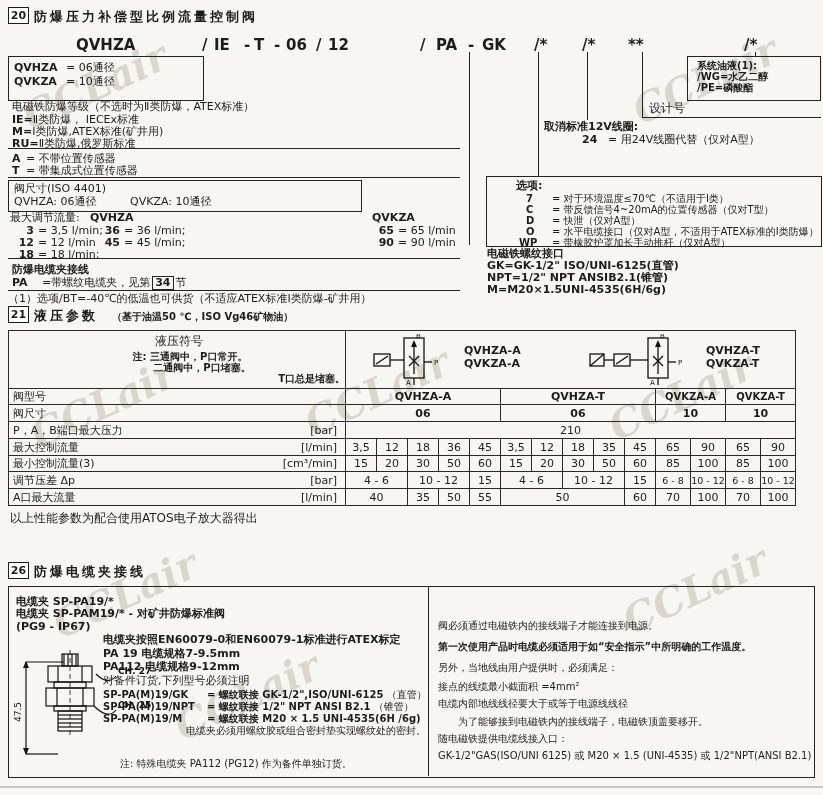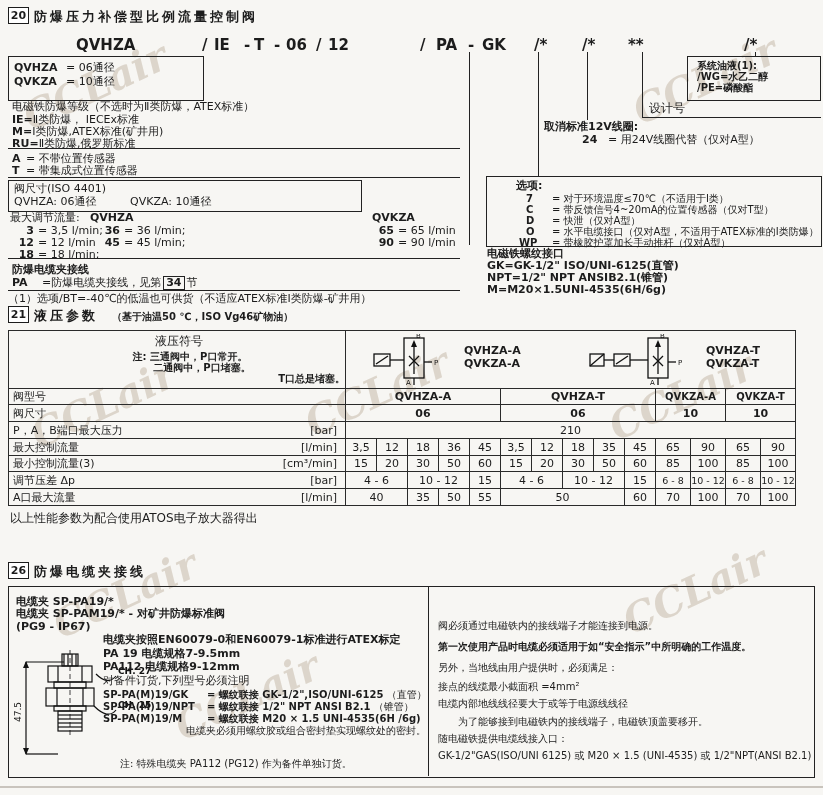--- a/index.html
+++ b/index.html
@@ -99,21 +99,21 @@
   <div class="t z pair" style="left:16px;top:237px;"><span class="c" style="width:18px;text-align:right;margin-right:4px;">12</span><span class="t2">= 12 l/min</span></div>
   <div class="t z pair" style="left:16px;top:249px;"><span class="c" style="width:18px;text-align:right;margin-right:4px;">18</span><span class="t2">= 18 l/min;</span></div>
   <div class="t z pair" style="left:100px;top:225px;"><span class="c" style="width:20px;text-align:right;margin-right:4px;">36</span><span class="t2">= 36 l/min;</span></div>
   <div class="t z pair" style="left:100px;top:237px;"><span class="c" style="width:20px;text-align:right;margin-right:4px;">45</span><span class="t2">= 45 l/min;</span></div>
   <div class="t z pair" style="left:374px;top:225px;"><span class="c" style="width:20px;text-align:right;margin-right:4px;">65</span><span class="t2">= 65 l/min</span></div>
   <div class="t z pair" style="left:374px;top:237px;"><span class="c" style="width:20px;text-align:right;margin-right:4px;">90</span><span class="t2">= 90 l/min</span></div>
   <div class="hline z" style="left:8px;top:258px;width:452px;"></div>
 
   <div class="t z b" style="left:12px;top:264px;">防爆电缆夹接线</div>
   <div class="t z" style="left:12px;top:276px;">
-    <span class="b" style="display:inline-block;width:30px;">PA</span><span>=防爆电缆夹接线，见第</span><span class="boxed27">34</span><span>节</span>
+    <span class="b" style="display:inline-block;width:30px;">PA</span><span>=带螺纹电缆夹，见第</span><span class="boxed27">34</span><span>节</span>
   </div>
   <div class="hline z" style="left:8px;top:290px;width:452px;"></div>
   <div class="t z" style="left:8px;top:293px;">（1）选项/BT=-40℃的低温也可供货（不适应ATEX标准Ⅰ类防爆-矿井用）</div>
 
   <div class="rect z" style="left:687px;top:56px;width:132px;height:43px;"></div>
   <div class="t z b s10" style="left:697px;top:60px;">系统油液(1):</div>
   <div class="t z b s10" style="left:697px;top:71px;">/WG=水乙二醇</div>
   <div class="t z b s10" style="left:697px;top:82px;">/PE=磷酸酯</div>
 
   <div class="t z" style="left:649px;top:102px;font-size:12px;">设计号</div>

